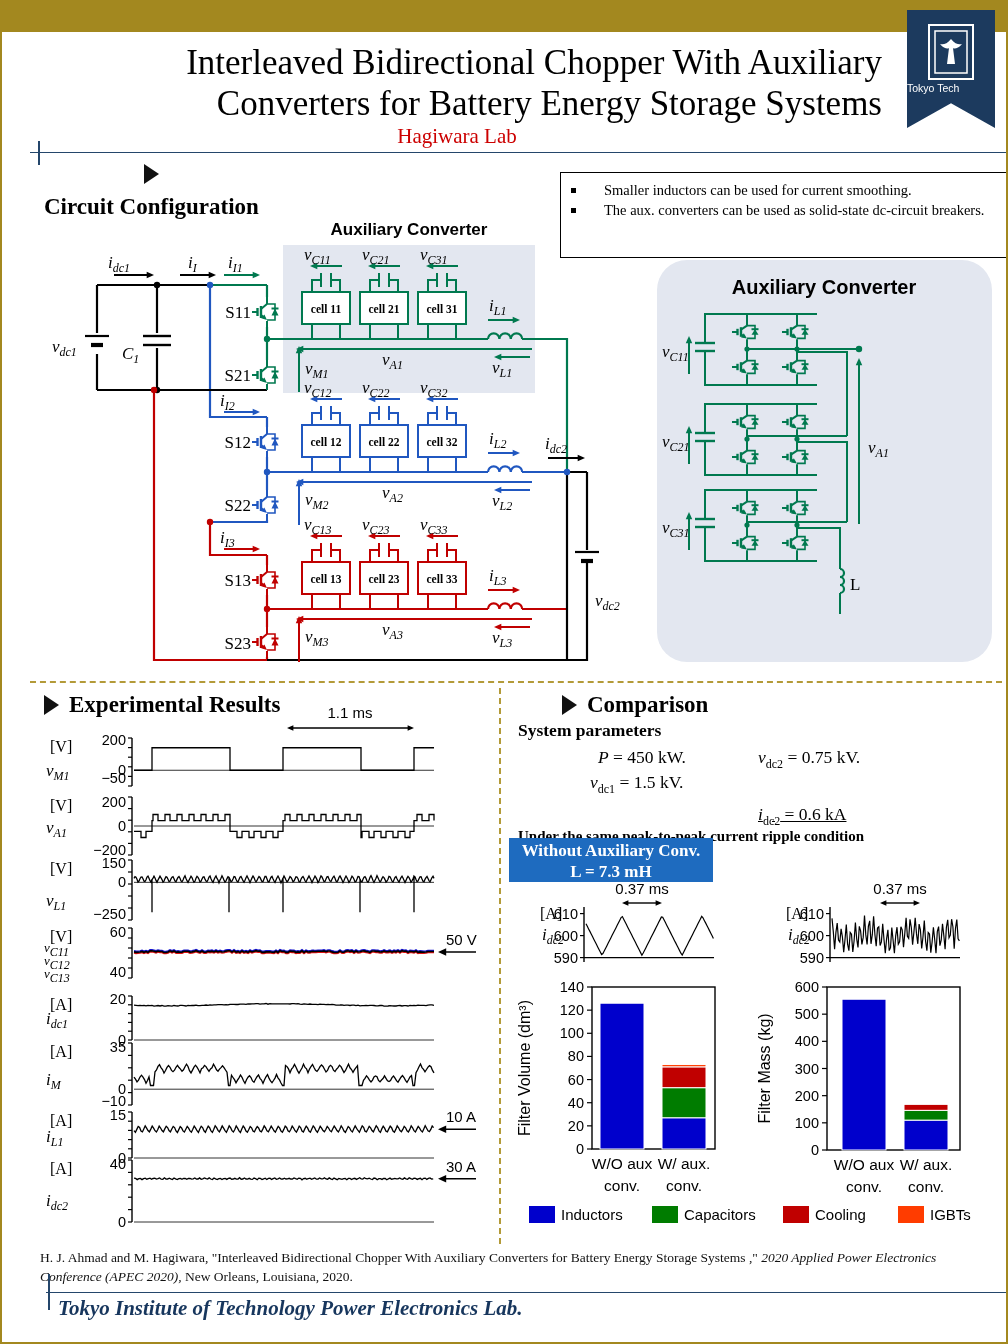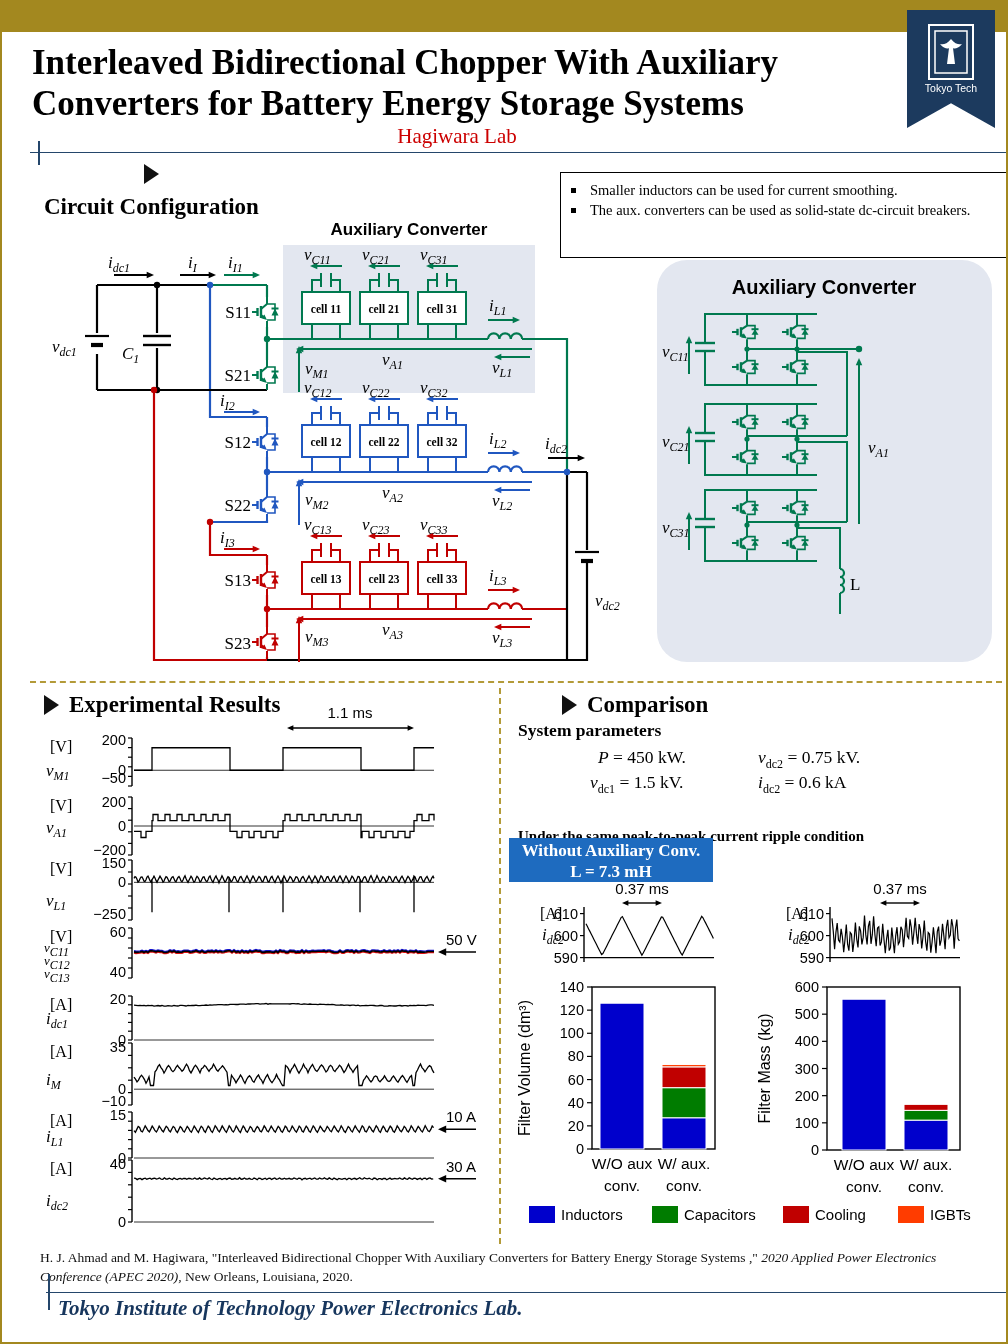--- a/index.html
+++ b/index.html
@@ -1,36 +1,36 @@
 <!DOCTYPE html>
 <html><head>
 <meta charset="utf-8">
 <style>
   html,body{margin:0;padding:0;background:#fff;}
   .poster{position:relative;width:1008px;height:1344px;background:#fff;box-sizing:border-box;
           border:2px solid #a3881f;overflow:hidden;font-family:"Liberation Serif",serif;}
   .topbar{position:absolute;left:0;top:0;width:1008px;height:30px;background:#a3881f;}
-  .title{position:absolute;left:30px;top:40px;width:850px;text-align:left;
-         font-size:35px;font-weight:bold;line-height:41px;color:#000;}
+  .title{position:absolute;left:30px;top:40px;width:850px;text-align:right;
+         font-size:35px;font-weight:normal;line-height:41px;color:#000;}
   .lab{position:absolute;left:30px;top:122px;width:850px;text-align:center;
        font-size:21px;font-weight:normal;color:#cc0000;}
   .logo{position:absolute;left:905px;top:8px;width:88px;height:118px;background:#1c3a5e;
-        clip-path:polygon(0 0,100% 0,100% 100%,50% 79%,0 100%);text-align:center;}
+        clip-path:polygon(0 0,100% 0,100% 100%,50% 79%,0 100%);}
   .logo .emb{margin:14px auto 2px auto;width:42px;height:52px;border:2px solid #fff;
              display:flex;align-items:center;justify-content:center;}
   .logo .lt{color:#fff;font-family:"Liberation Sans",sans-serif;font-size:10.5px;}
   .hline{position:absolute;border-top:1.5px solid #24466b;}
   .vtick{position:absolute;width:1.5px;background:#24466b;}
   .sec{position:absolute;display:flex;align-items:center;gap:10px;}
   .tri{width:0;height:0;border-left:15px solid #111;border-top:10px solid transparent;
        border-bottom:10px solid transparent;}
   .sec h2{margin:0;font-size:23px;font-weight:bold;color:#000;}
   .bulletbox{position:absolute;left:558px;top:170px;width:428px;height:70px;border:1.6px solid #000;
              padding:7px 10px;box-sizing:content-box;font-size:14.5px;line-height:20px;}
-  .bi{display:flex;gap:14px;}
+  .bi{display:flex;gap:28px;}
   .sq{flex:0 0 5px;width:5px;height:5px;background:#000;margin-top:8px;}
   .dashH{position:absolute;left:28px;top:679px;width:972px;border-top:2px dashed #b39a38;}
   .dashV{position:absolute;left:497px;top:686px;height:556px;border-left:2px dashed #b39a38;}
   .ptitle{position:absolute;left:516px;top:718px;font-size:17.5px;font-weight:bold;}
   .param{position:absolute;font-size:17.5px;}
   .param em{font-style:italic;}
   .param sub{font-size:12px;}
   .cond{position:absolute;left:516px;top:802px;font-size:15px;font-weight:bold;margin-top:24px;}
   .cmpbox{position:absolute;height:44px;color:#fff;text-align:center;font-weight:bold;
           font-size:17px;line-height:21px;padding-top:2px;box-sizing:border-box;}
@@ -501,21 +501,21 @@
   </div>
   <div class="sec" style="left:535px;top:690px;margin-left:25px;">
     <div class="tri"></div>
     <h2>Comparison</h2>
   </div>
 
   <div class="ptitle" style="left: 516px; top: 718px;">System parameters</div>
   <div class="param" style="left:596px;top:745px;"><em>P</em><sub></sub><span> = 450 kW.</span></div>
   <div class="param" style="left:588px;top:770px;"><em>v</em><sub>dc1</sub><span> = 1.5 kV.</span></div>
   <div class="param" style="left:756px;top:745px;"><em>v</em><sub>dc2</sub><span> = 0.75 kV.</span></div>
-  <div class="param" style="left:756px;top:770px;"><em>i</em><sub>dc2</sub><span> = 0.6 kA</span></div>
+  <div class="param" style="left:756px;top:802px;text-decoration:underline;"><em>i</em><sub>dc2</sub><span> = 0.6 kA</span></div>
   <div class="cond" style="left: 516px; top: 802px;">Under the same peak-to-peak current ripple condition</div>
 
   <div class="cmpbox box-without" style="background: rgb(30, 107, 191);">
     <div>Without Auxiliary Conv.</div>
     <div>L = 7.3 mH</div>
   </div>
 
   <svg id="gfx" viewBox="0 0 1008 1344" style="left:0;top:0;width:1008px;height:1344px;pointer-events:none;">
       <g>
         <path d="M130,736 V784" stroke="#000" stroke-width="1.4" fill="none"></path>

